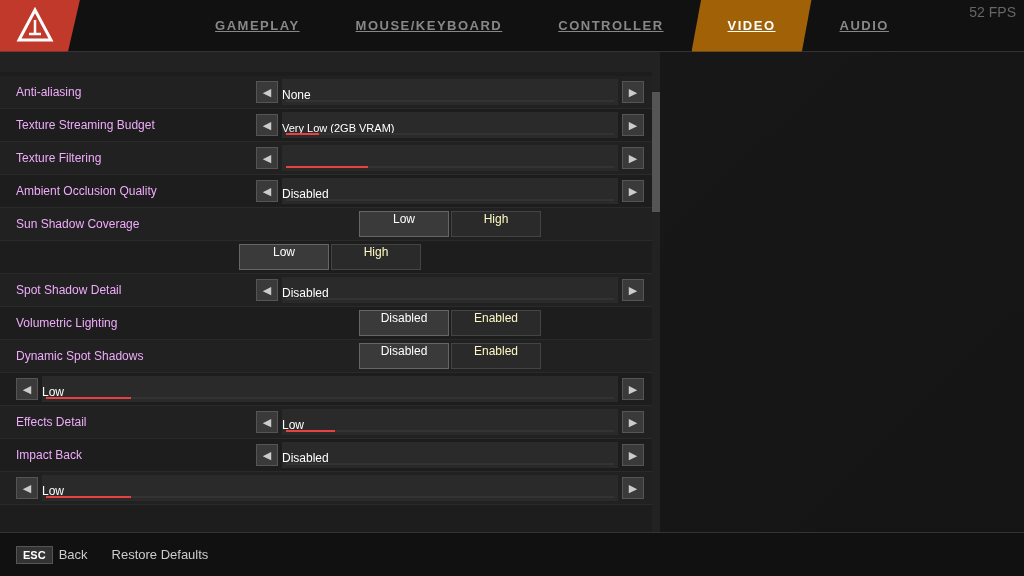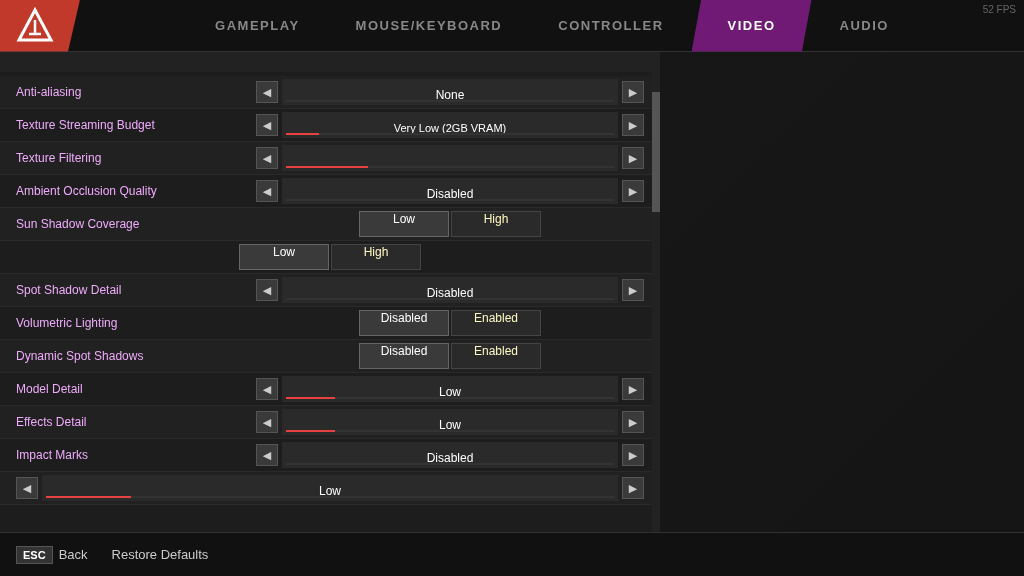--- a/index.html
+++ b/index.html
@@ -64,53 +64,54 @@
       padding: 0 28px;
       display: flex;
       align-items: center;
       color: #888;
       font-size: 13px;
       font-weight: bold;
       letter-spacing: 1.5px;
       cursor: pointer;
       text-transform: uppercase;
       position: relative;
+      text-decoration: underline;
     }
 
     .nav-tab.active {
       color: #fff;
       background: #2a2a2a;
     }
 
     .nav-tab.active::after {
       content: '';
       position: absolute;
       bottom: 0;
       left: 0;
       right: 0;
       height: 3px;
       background: #e84142;
     }
 
     .nav-tab.video-tab {
-      background: #701a75;
+      background: #a16207;
       color: #fff;
       clip-path: polygon(8% 0, 100% 0, 92% 100%, 0% 100%);
       padding: 0 36px;
       justify-content: flex-end;
     }
 
     .nav-tab.video-tab::after { display: none; }
 
     .fps-counter {
       position: absolute;
       top: 4px;
       right: 8px;
       color: #666;
-      font-size: 10px;
+      font-size: 14px;
     }
 
     
     .main-content {
       position: absolute;
       top: 52px;
       left: 0;
       right: 0;
       bottom: 0;
       display: flex;
@@ -200,21 +201,21 @@
       min-width: 130px;
       position: relative;
       overflow: hidden;
       padding-top: 6px;
     }
 
     .value-text {
       font-size: 12px;
       color: #fff;
       width: 100%;
-      text-align: center;
+      text-align: left;
       line-height: 1;
     }
 
     .value-bar {
       position: absolute;
       bottom: 3px;
       left: 4px;
       right: 4px;
       height: 2px;
       background: #333;
@@ -448,21 +449,20 @@
 
       <div class="setting-row">
         <div class="setting-label">Dynamic Spot Shadows</div>
         <div class="setting-control toggle-control">
           <div class="toggle-btn active">Disabled</div>
           <div class="toggle-btn">Enabled</div>
         </div>
       </div>
 
       <div class="setting-row">
-        <div class="setting-label">Model Detail</div>
         <div class="setting-control arrow-control">
           <div class="arrow-btn">◀</div>
           <div class="value-box">
             <span class="value-text">Low</span>
             <div class="value-bar">
                 <div class="value-bar-fill" style="width:15%"></div>
               </div>
           </div>
           <div class="arrow-btn">▶</div>
         </div>
@@ -476,21 +476,21 @@
             <span class="value-text">Low</span>
             <div class="value-bar">
                 <div class="value-bar-fill" style="width:15%"></div>
               </div>
           </div>
           <div class="arrow-btn">▶</div>
         </div>
       </div>
 
       <div class="setting-row">
-        <div class="setting-label">Impact Marks</div>
+        <div class="setting-label">Impact Back</div>
         <div class="setting-control arrow-control">
           <div class="arrow-btn">◀</div>
           <div class="value-box">
             <span class="value-text">Disabled</span>
             <div class="value-bar">
                 <div class="value-bar-fill" style="width:0%"></div>
               </div>
           </div>
           <div class="arrow-btn">▶</div>
         </div>

